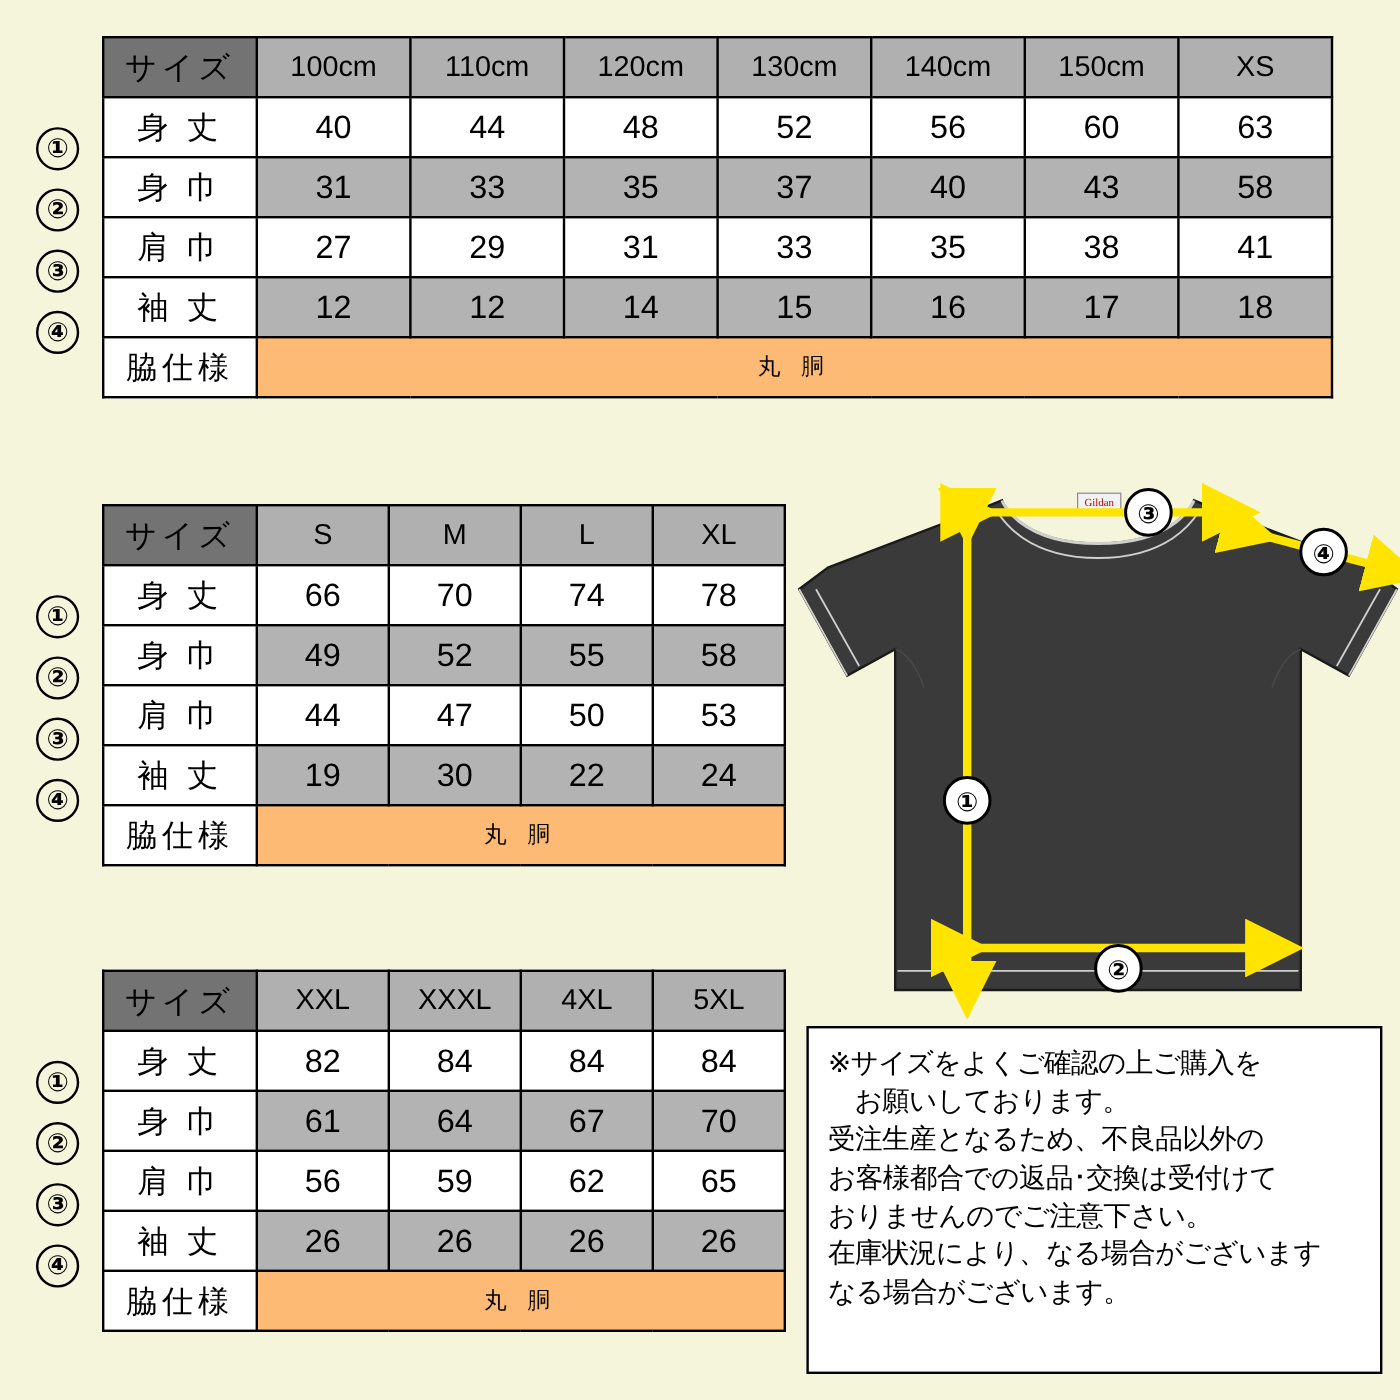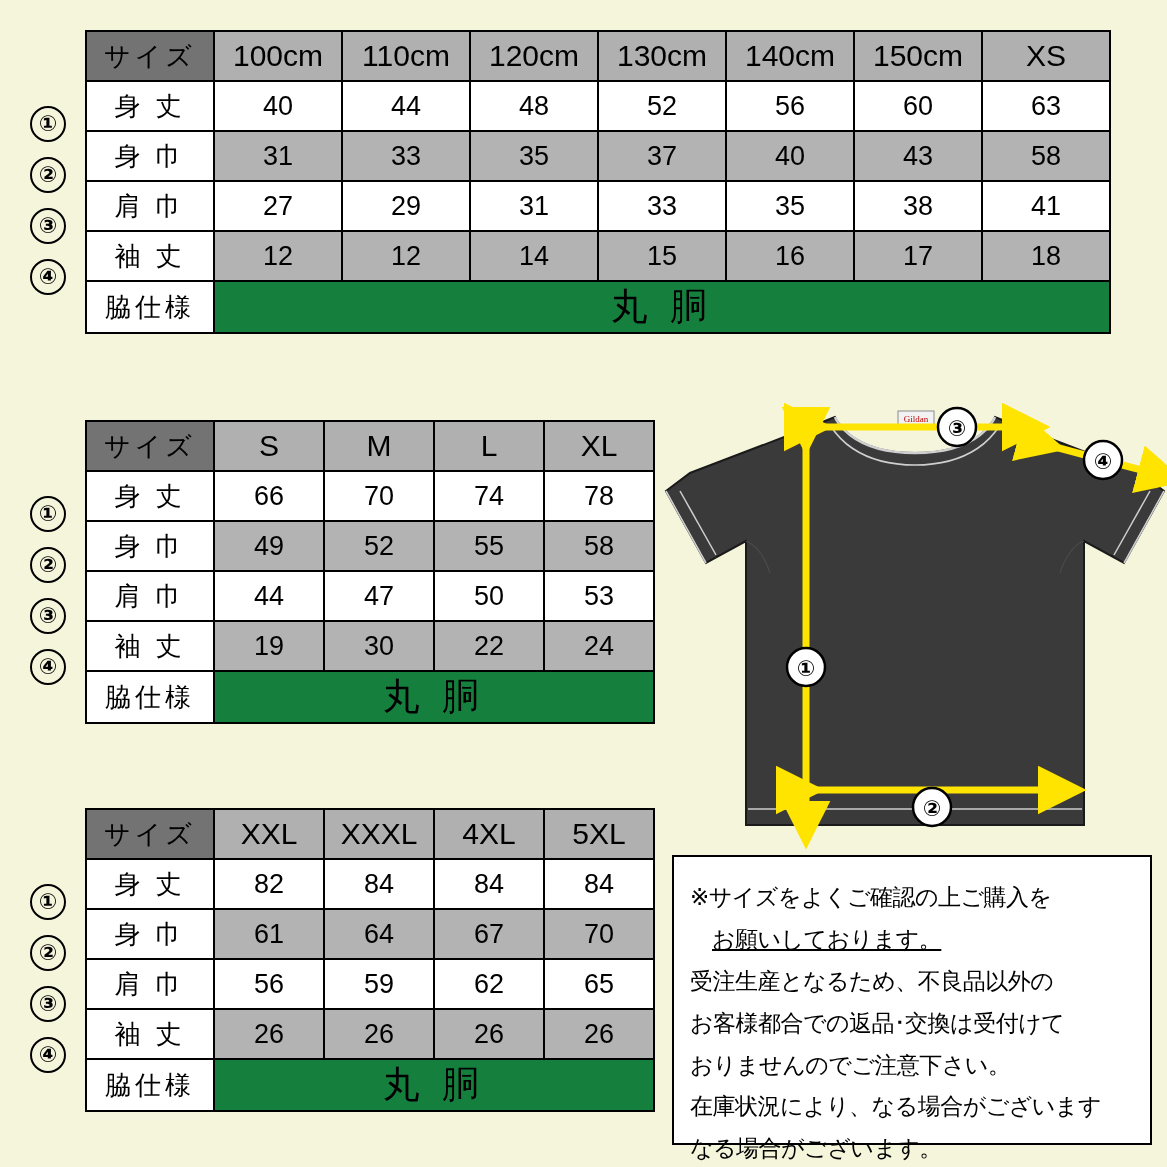--- a/index.html
+++ b/index.html
@@ -20,25 +20,25 @@
   }
   table td{
     border:2px solid #000;
     text-align:center;
     vertical-align:middle;
     font-size:27px;
     color:#000;
     padding:0;
     height:48px;
   }
-  .hdr td{background:#b0b0b0;font-size:30px;}
+  .hdr td{background:#b0b0b0;font-size:24px;}
   .hdr td.lbl{background:#737373;}
   td.lbl{background:#fff;font-size:26px;letter-spacing:4px;}
   td.shade{background:#b3b3b3;}
-  td.wide{background:#15803d;font-size:37px;letter-spacing:6px;}
+  td.wide{background:#fdba74;font-size:19px;letter-spacing:6px;}
 
   
   .circ-col{
     position:absolute;
     width:44px;
   }
   .circ{
     width:36px;height:36px;
     border:2.5px solid #000;
     border-radius:50%;
@@ -58,27 +58,27 @@
   
   #shirt{position:absolute;left:660px;top:395px;width:510px;height:460px;}
 
   
   #note{
     position:absolute;left:672px;top:855px;width:480px;height:290px;
     border:2px solid #000;background:#fff;box-sizing:border-box;
     padding:14px 14px 10px 16px;
   }
   #note p{
-    margin:12px 0 2px 0;
+    margin:0 0 2px 0;
     font-size:23px;
     line-height:1.30;
     color:#000;
     letter-spacing:-0.5px;
   }
-  #note p.indent{text-indent:22px;text-decoration:underline;}
+  #note p.indent{text-indent:22px;}
 </style>
 </head>
 <body>
 
 <div class="page">
 
   <div class="circ-col" style="left:30px;top:106px;">
     <div class="circ">①</div>
     <div class="circ" style="margin-top:15px;">②</div>
     <div class="circ" style="margin-top:15px;">③</div>

